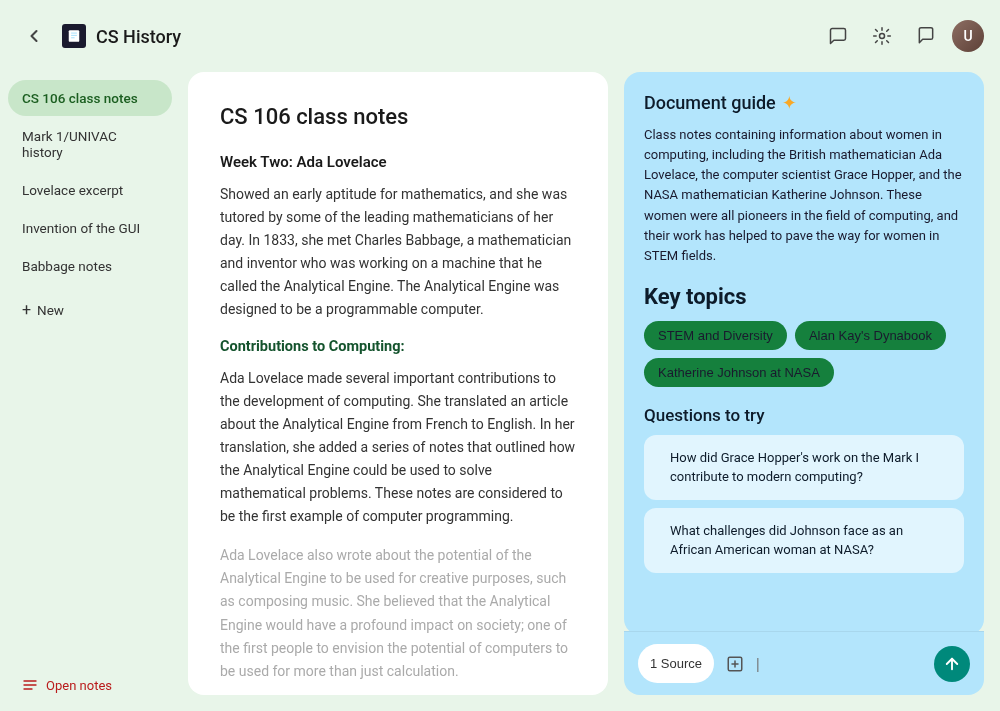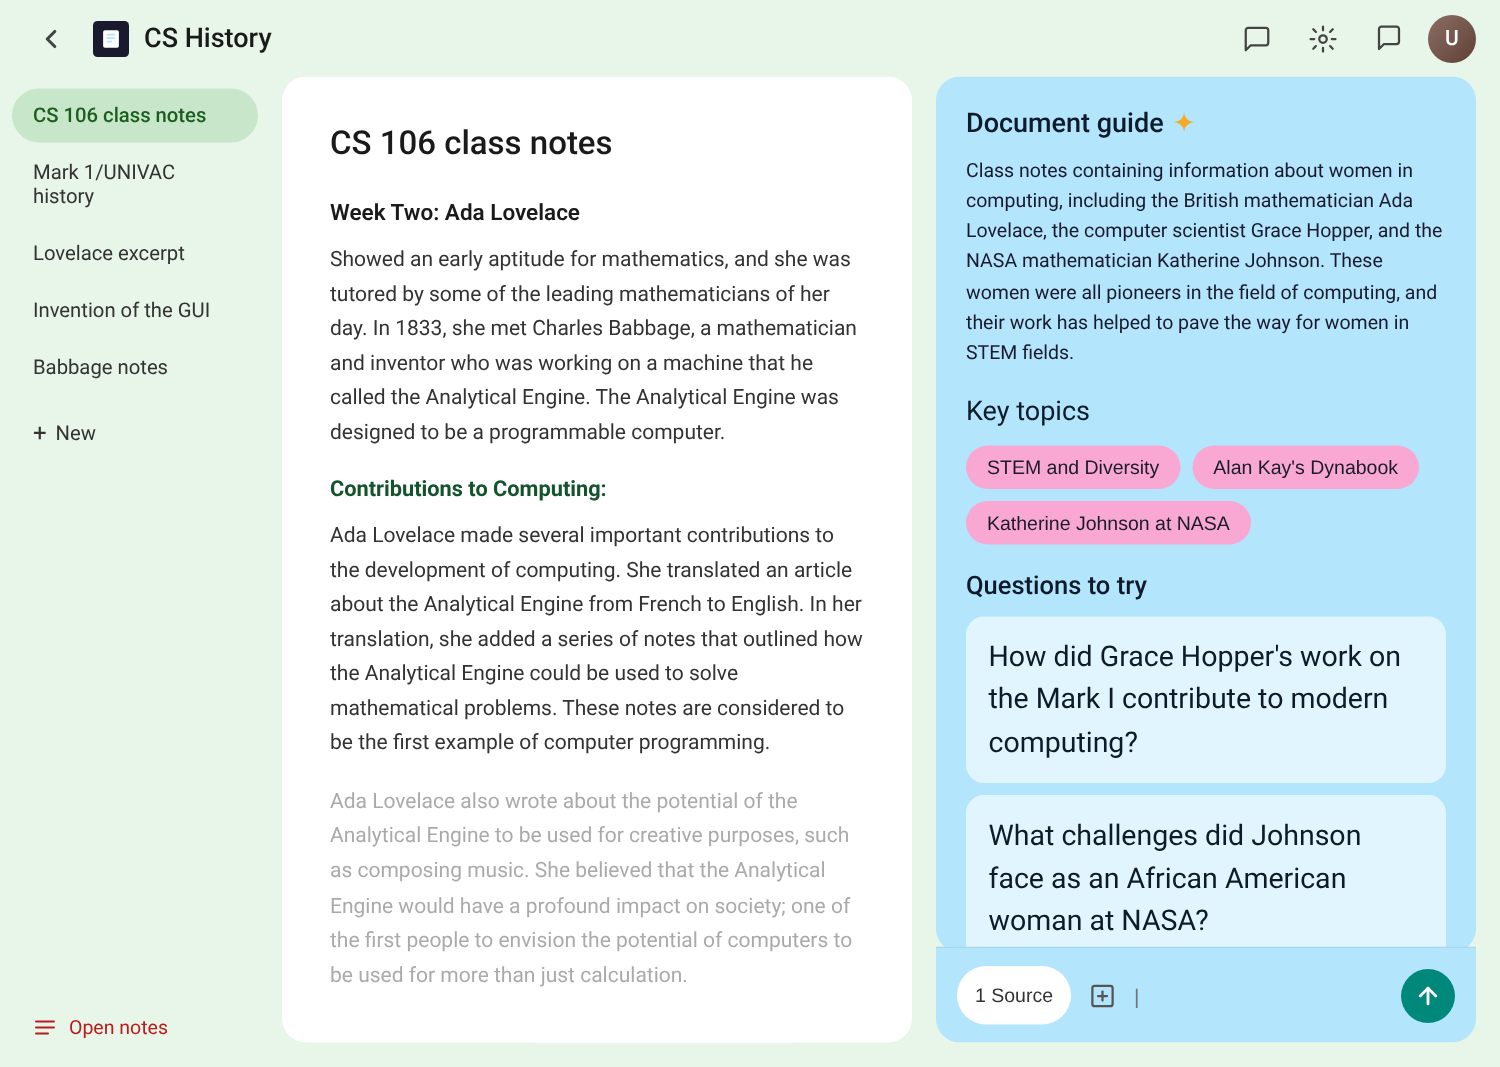--- a/index.html
+++ b/index.html
@@ -8,21 +8,21 @@
       background: #e8f5e9;
       width: 1000px;
       height: 711px;
       overflow: hidden;
       display: flex;
       flex-direction: column;
     }
 
     
     .header {
-      height: 51px;
+      height: 72px;
       background: #e8f5e9;
       display: flex;
       align-items: center;
       padding: 0 16px;
       flex-shrink: 0;
     }
     .header-left {
       display: flex;
       align-items: center;
       gap: 10px;
@@ -209,52 +209,52 @@
       font-size: 18px;
     }
     .guide-desc {
       font-size: 13px;
       color: #1a1a2e;
       line-height: 1.55;
       margin-bottom: 18px;
     }
 
     .key-topics-title {
-      font-size: 18px;
-      font-weight: 400;
+      font-size: 22px;
+      font-weight: 700;
       color: #0d1b2a;
       margin-bottom: 12px;
     }
     .topics-chips {
       display: flex;
       flex-wrap: wrap;
       gap: 8px;
       margin-bottom: 18px;
     }
     .chip {
-      background: #f9a8d4;
+      background: #15803d;
       border-radius: 20px;
       padding: 7px 14px;
       font-size: 13px;
       color: #1a1a2e;
       cursor: pointer;
       border: none;
     }
 
     .questions-title {
       font-size: 17px;
       font-weight: 500;
       color: #0d1b2a;
       margin-bottom: 10px;
     }
     .question-card {
       background: #e1f5fe;
       border-radius: 12px;
-      padding: 13px 15px;
-      font-size: 19px;
+      padding: 13px 26px;
+      font-size: 13px;
       color: #0d1b2a;
       line-height: 1.5;
       margin-bottom: 8px;
       cursor: pointer;
     }
 
     
     .input-bar {
       background: #b3e5fc;
       border-radius: 0 0 16px 16px;

